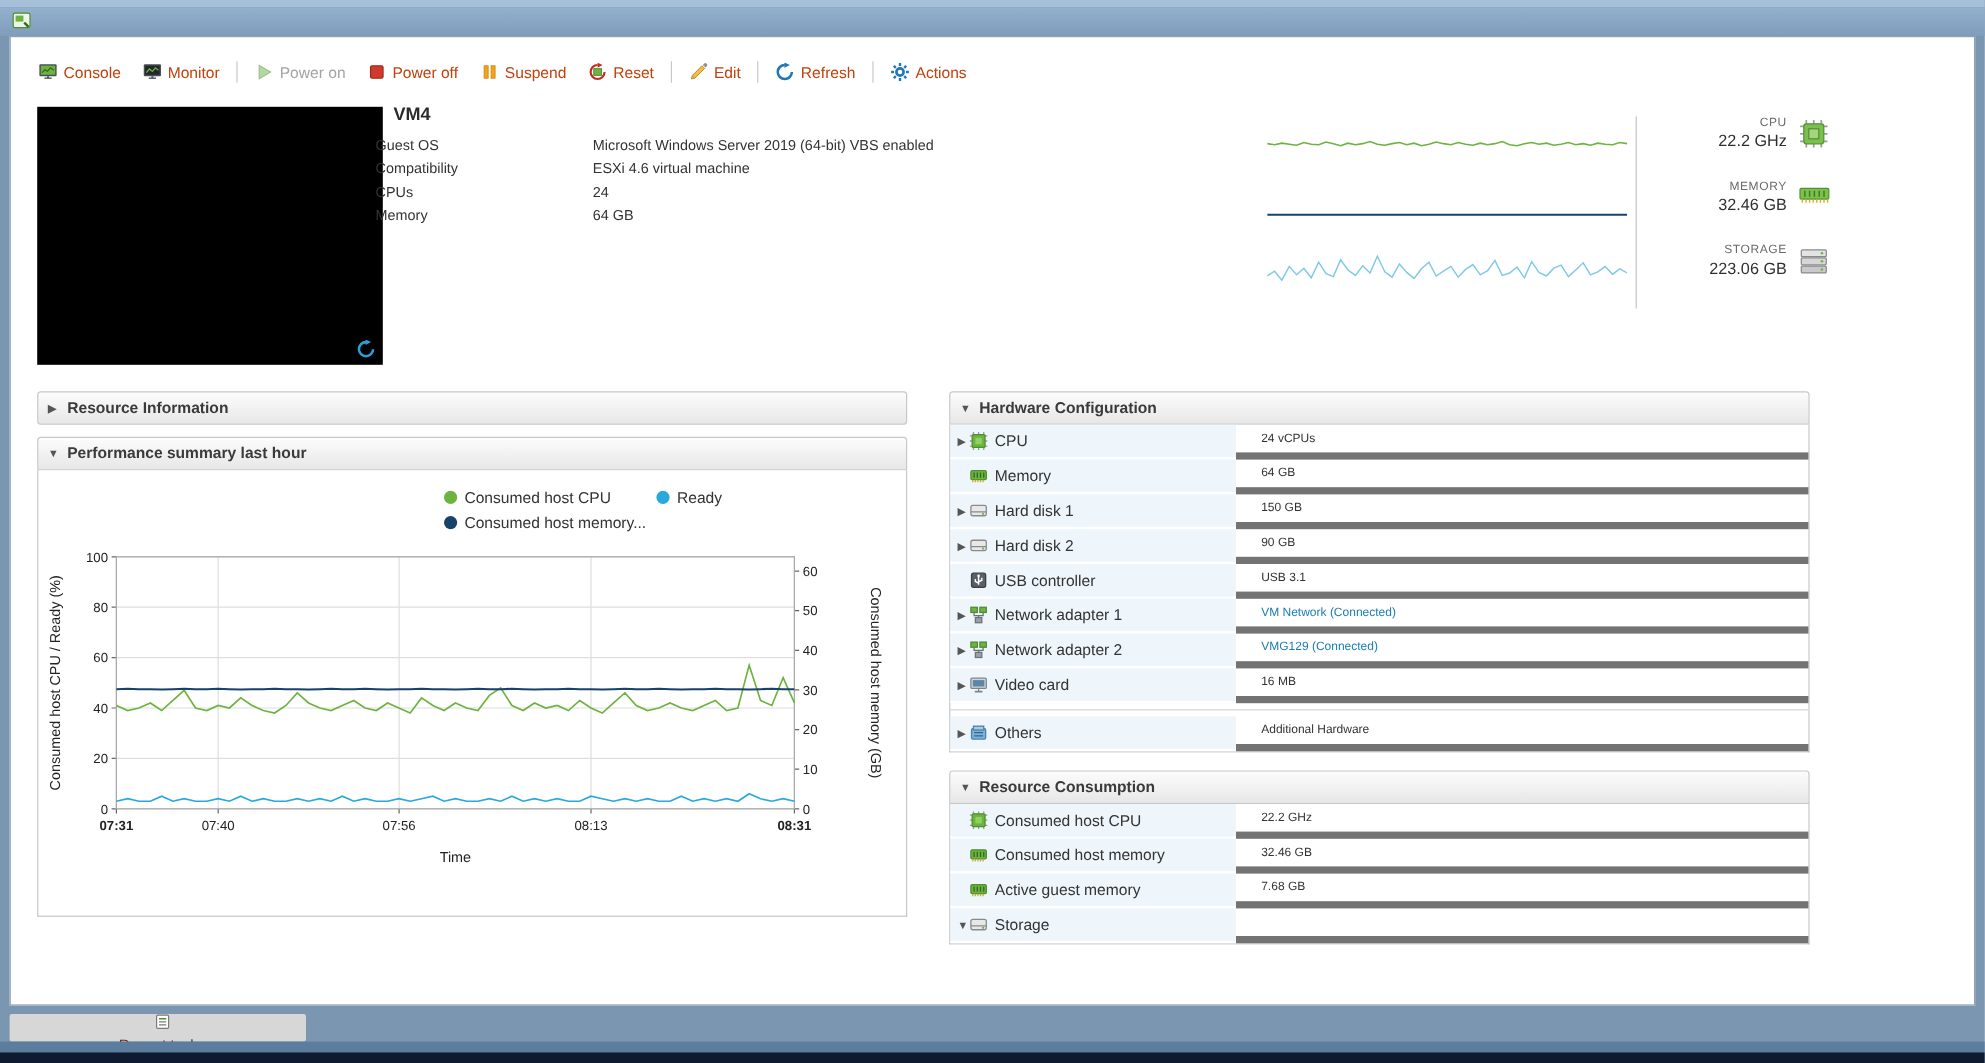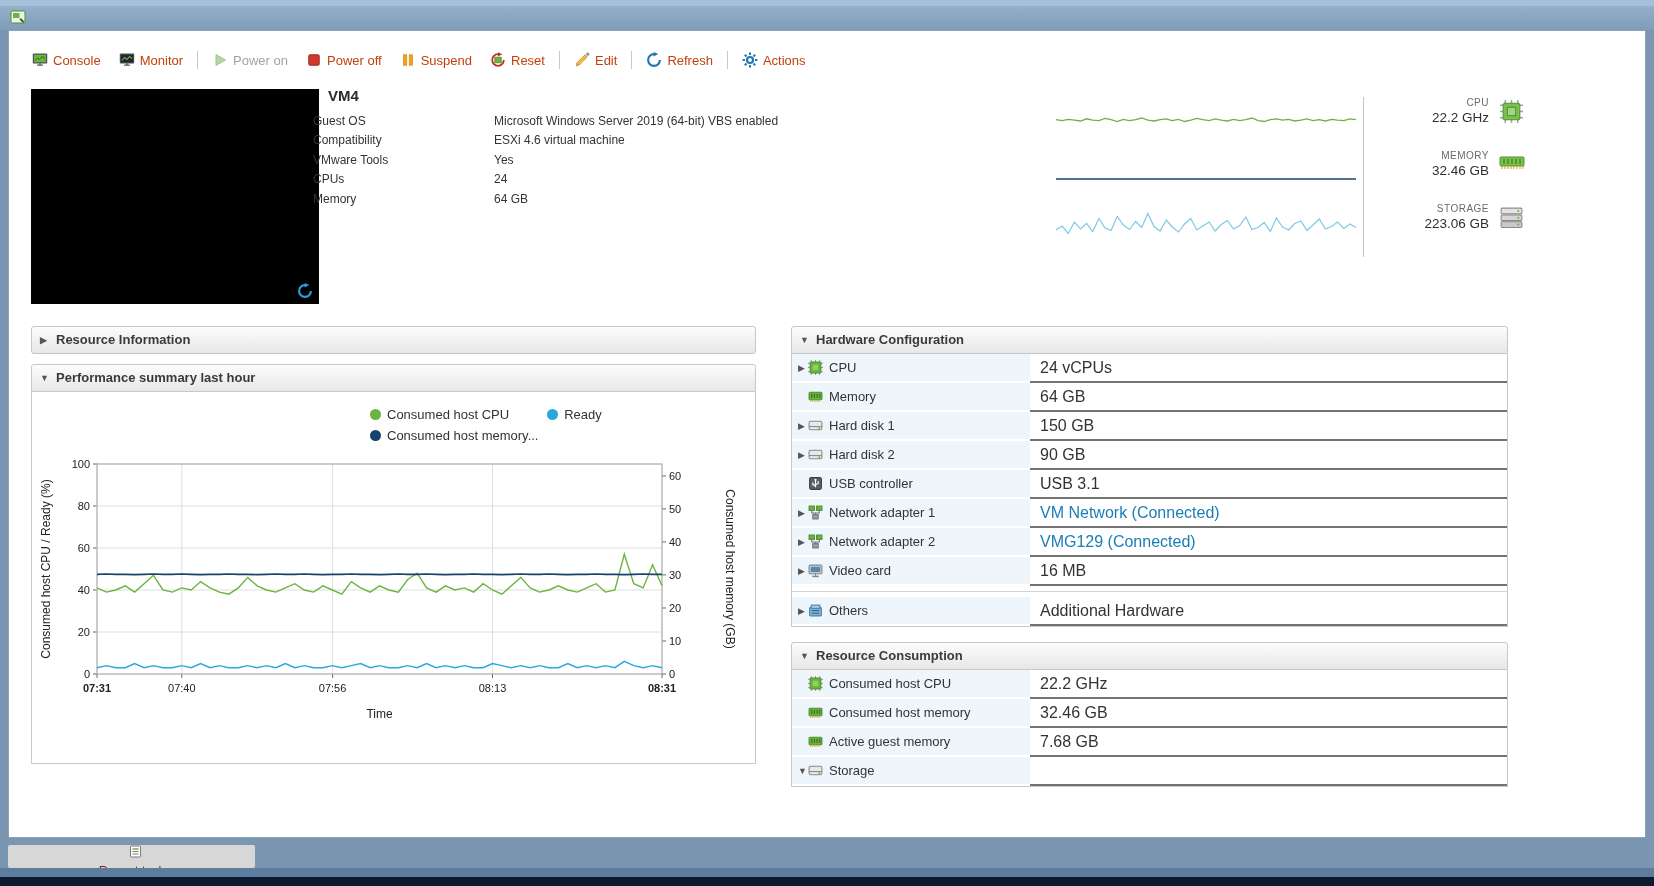--- a/index.html
+++ b/index.html
@@ -61,22 +61,22 @@
   .legend-gap { width:26px; }
 
   #perf-chart { position:absolute; left:0; top:58px; width:723px; height:302px; }
 
   #panel-hw { position:absolute; left:782px; top:295px; width:717px; }
   #panel-res { position:absolute; left:782px; top:611px; width:717px; }
 
   .hw-row { display:flex; height:29px; }
   .hw-label { width:238px; background:#eef6fb; display:flex; align-items:center; padding-left:6px;
               border-bottom:2px solid #fff; font-size:13px; color:#333; }
-  .hw-value { flex:1; display:flex; align-items:center; padding-left:10px; font-size:16px; color:#333;
-              border-bottom:2px solid #737373; }
+  .hw-value { flex:1; display:flex; align-items:center; padding-left:21px; font-size:10px; color:#333;
+              border-bottom:6px solid #737373; }
   .hw-value.link { color:#1a7db6; cursor:pointer; }
   .row-ico { width:15px; height:15px; margin:0 6px 0 0; display:inline-flex; flex:none; }
   .hw-gap { height:11px; position:relative; }
   .hw-gap::after { content:""; position:absolute; left:0; right:0; top:5px; border-top:1px solid #d4d4d4; }
 
   
   .recent-tasks { position:absolute; left:8px; top:845px; width:247px; height:23px; background:#d7d7d7;
                   border-radius:2px; display:flex; align-items:center; gap:6px; padding-left:7px;
                   font-size:12.5px; color:#7f1d1d; cursor:pointer;flex-direction:column; }
   .rt-ico { width:13px; height:13px; display:inline-flex; }
@@ -210,24 +210,20 @@
 
     <div class="vm-title">VM4</div>
     <div class="vm-details">
       <div class="vm-detail-row">
         <span class="dl">Guest OS</span>
         <span class="dv">Microsoft Windows Server 2019 (64-bit) VBS enabled</span>
       </div>
       <div class="vm-detail-row">
         <span class="dl">Compatibility</span>
         <span class="dv">ESXi 4.6 virtual machine</span>
-      </div>
-      <div class="vm-detail-row">
-        <span class="dl">VMware Tools</span>
-        <span class="dv">Yes</span>
       </div>
       <div class="vm-detail-row">
         <span class="dl">CPUs</span>
         <span class="dv">24</span>
       </div>
       <div class="vm-detail-row">
         <span class="dl">Memory</span>
         <span class="dv">64 GB</span>
       </div>
     </div>

